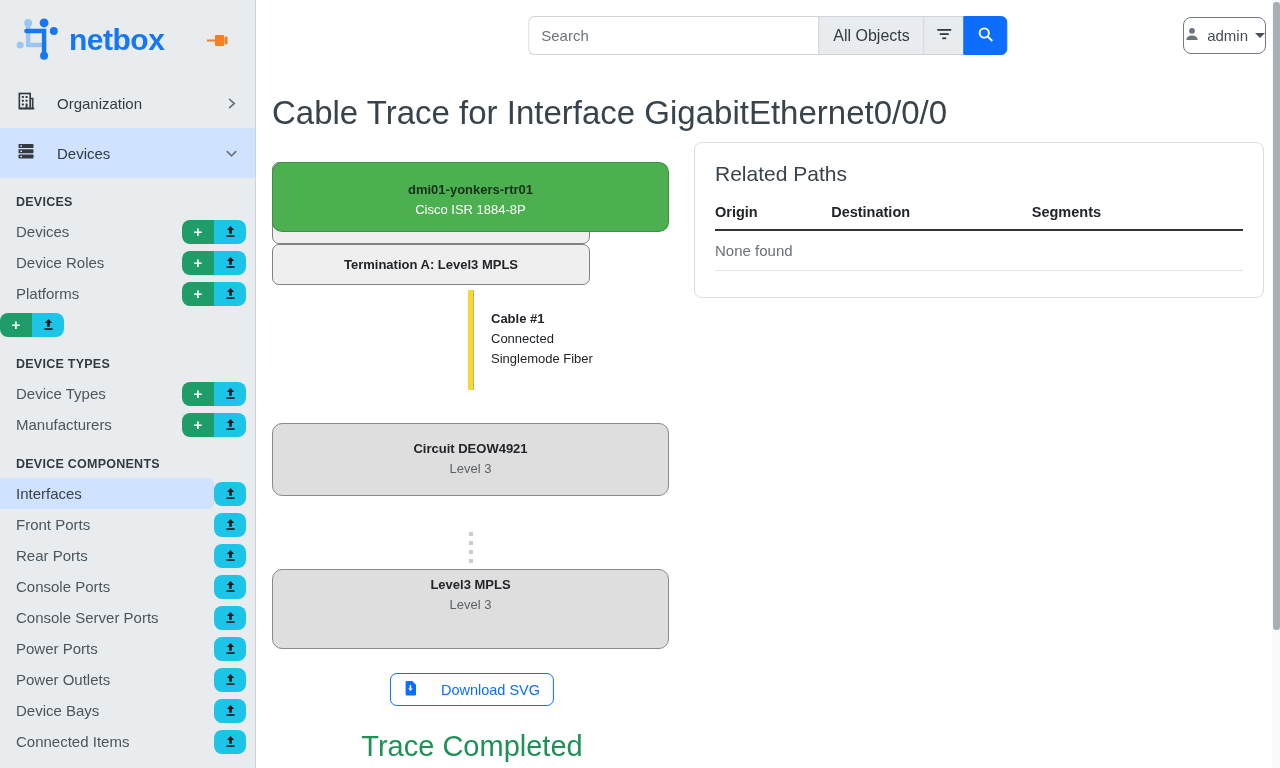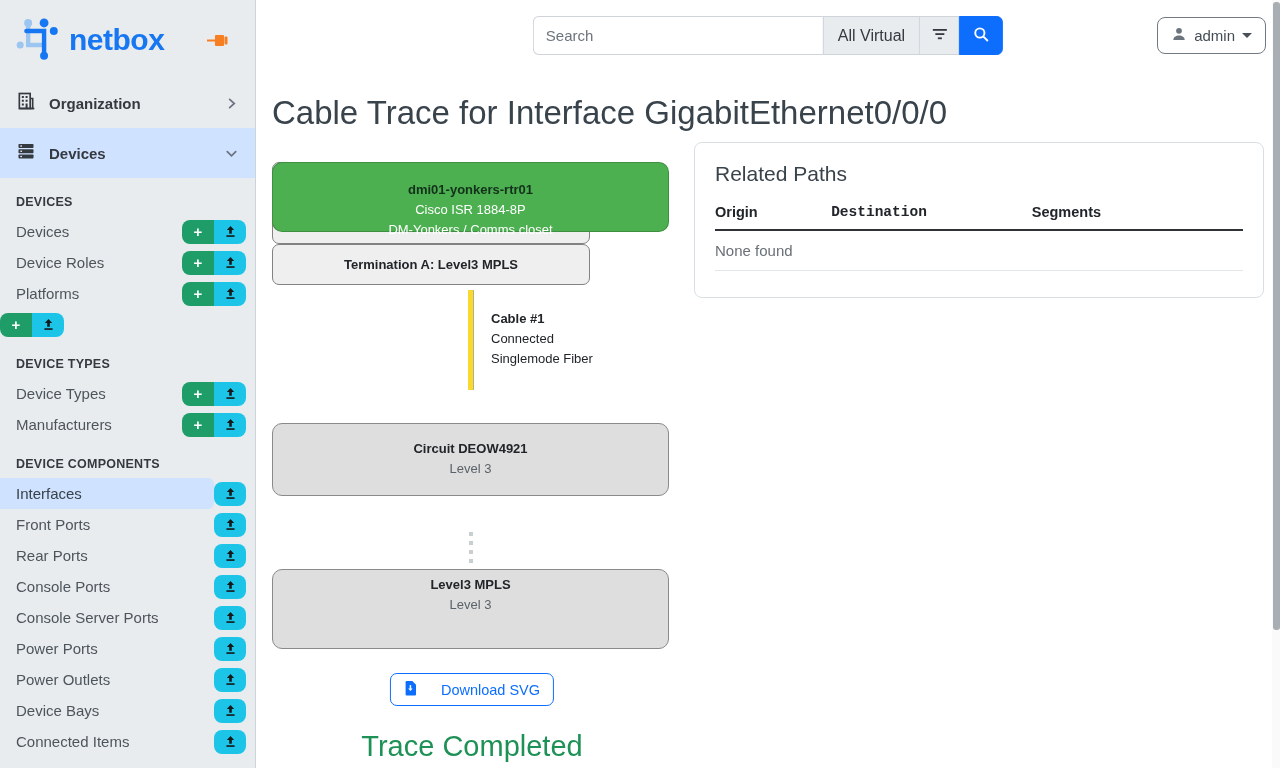--- a/index.html
+++ b/index.html
@@ -6,42 +6,42 @@
   html,body { width:1280px; height:768px; overflow:hidden; }
   body { display:flex; background:#fff; font-family:"Liberation Sans", sans-serif; color:#343a40; }
 
   
   aside { width:256px; flex-shrink:0; background:var(--sidebar-bg,#e9ecef); border-right:1px solid #ccd3d9; overflow:hidden; }
   .logo-row { display:flex; align-items:center; padding:15px 24px 13px 14px; }
   .brand-text { font-size:30px; font-weight:bold; color:var(--brand-blue,#1777f2); margin-left:9px; letter-spacing:-0.5px; }
   .pin { margin-left:auto; display:flex; }
   .menu-row { display:flex; align-items:center; height:50px; padding:0 16px; cursor:pointer; }
   .menu-row.active { background:var(--active-item-bg,#cfe2ff); }
-  .menu-row .mlabel { font-size:15px; font-weight:700; color:#343a40; margin-left:13px; }
+  .menu-row .mlabel { font-size:15px; font-weight:400; color:#343a40; margin-left:21px; }
   .menu-row .chev { margin-left:auto; display:flex; }
   .section-title { font-size:12.5px; font-weight:bold; letter-spacing:.02em; color:#343a40; padding:0 16px; margin-top:17px; margin-bottom:7px; }
   .side-row { display:flex; align-items:center; height:31px; padding-right:9px; }
   .side-link { flex:1; align-self:stretch; display:flex; align-items:center; padding-left:16px; font-size:15px; color:#4d555c; border-radius:0 6px 6px 0; cursor:pointer; }
   .side-row.active .side-link { background:var(--active-item-bg,#cfe2ff); color:#39424a; }
   .btn-pair { display:flex; }
   .btn-add, .btn-import { width:32px; height:24px; border:none; display:flex; align-items:center; justify-content:center; cursor:pointer; }
   .btn-add { background:var(--add-green,#1e9d68); color:#fff; font-size:15px; font-weight:bold; border-radius:8px 0 0 8px; }
   .btn-import { background:var(--import-cyan,#1cc5e8); border-radius:0 8px 8px 0; }
   .btn-import.solo { border-radius:8px; }
 
   
   main { flex:1; position:relative; background:#fff; }
   .topbar { position:relative; height:70px; }
   .search-group { position:absolute; left:50%; transform:translateX(-50%); top:16px; display:flex; height:39px; }
   .search-input { width:290px; border:1px solid #ced4da; border-right:none; border-radius:6px 0 0 6px; padding:0 12px; font-size:15px; color:#343a40; outline:none; font-family:inherit; }
   .search-input::placeholder { color:#6c757d; }
   .scope { display:flex; align-items:center; padding:0 14px; background:#e9ecef; border:1px solid #ced4da; border-right:none; font-size:16px; color:#343a40; cursor:pointer; }
   .filter-btn { width:40px; background:#e9ecef; border:1px solid #ced4da; border-right:none; display:flex; align-items:center; justify-content:center; cursor:pointer; }
   .search-btn { width:44px; background:var(--accent,#0d6efd); border:1px solid var(--accent,#0d6efd); border-radius:0 6px 6px 0; display:flex; align-items:center; justify-content:center; cursor:pointer; }
-  .admin-btn { position:absolute; right:14px; top:17px; height:37px; display:flex; align-items:center; gap:7px; padding:0 13px; background:#fff; border:1px solid #717a82; border-radius:8px; font-size:15px; color:#444d55; cursor:pointer; font-family:inherit; }
+  .admin-btn { position:absolute; right:14px; top:17px; height:37px; display:flex; align-items:center; gap:7px; padding:0 0; background:#fff; border:1px solid #717a82; border-radius:8px; font-size:15px; color:#444d55; cursor:pointer; font-family:inherit; }
   .caret { width:0; height:0; border-left:5px solid transparent; border-right:5px solid transparent; border-top:5px solid #495057; }
 
   .content { padding-left:16px;margin-top:24px; }
   h1 { font-size:33px; font-weight:400; color:#39434b; margin-top:6px; }
   .content-row { display:flex; margin-top:30px; }
 
   
   .trace-wrap { position:relative; width:400px; height:618px; flex-shrink:0; }
   .tbox { position:absolute; text-align:center; border-radius:10px; }
   .device-box { left:0; top:0; width:397px; height:70px; background:var(--device-green,#4caf50); border:1px solid rgba(0,0,0,.18); padding-top:17px; cursor:pointer; }
@@ -63,21 +63,21 @@
     background:repeating-linear-gradient(to bottom,#c9ced3 0 4px,transparent 4px 9px); }
   .dl-btn { position:absolute; top:511px; left:50%; transform:translateX(-50%); display:inline-flex; align-items:center; gap:24px; height:33px; padding:0 13px; background:#fff; border:1px solid var(--accent,#0d6efd); border-radius:7px; color:var(--accent,#0d6efd); font-size:14.5px; cursor:pointer; font-family:inherit; white-space:nowrap; }
   .trace-status { position:absolute; top:568px; width:100%; text-align:center; font-size:29px; color:var(--trace-success,#1e9156); }
 
   
   .paths-card { flex:1; align-self:flex-start; margin-left:22px; margin-right:16px; margin-top:-20px; background:#fff; border:1px solid #d8dfe5; border-radius:8px; padding:19px 20px 26px 20px; }
   .paths-title { font-size:21px; font-weight:400; color:#39434b; margin-bottom:18px; }
   .paths-table { width:100%; border-collapse:collapse; }
   .paths-table th { text-align:left; font-size:14.5px; color:#212529; padding-bottom:9px; border-bottom:2px solid #2f3337; }
   .paths-table td { font-size:15px; color:#697077; padding:11px 0; border-bottom:1px solid #e3e7ea; }
-  .col-origin { width:22%; } .col-dest { width:38%;font-family:Liberation Mono, monospace; } .col-seg { width:40%; }
+  .col-origin { width:22%; } .col-dest { width:38%; } .col-seg { width:40%; }
 
   
   .scrollbar { position:fixed; right:0; top:0; width:8px; height:768px; background:#fafafa; }
   .scrollbar .thumb { width:7px; margin:2px 0 0 1px; height:628px; background:#a9aeb4; border-radius:3px; }
 </style>
 </head>
 <body>
 
 <aside>
   <div class="logo-row">
@@ -314,21 +314,21 @@
           <rect x="3" y="12" width="10" height="2" fill="#16181a"></rect>
         </svg>
       </button>
   </div>
 </aside>
 
 <main>
   <div class="topbar">
     <div class="search-group">
       <input class="search-input" type="text" placeholder="Search" style="">
-      <div class="scope">All Virtual</div>
+      <div class="scope">All Objects</div>
       <button class="filter-btn">
         <span>
           <svg width="16" height="14" viewBox="0 0 16 14">
               <g fill="#343a40">
                 <rect x="1" y="2" width="14" height="1.8"></rect>
                 <rect x="3.5" y="6.2" width="9" height="1.8"></rect>
                 <rect x="6" y="10.4" width="4" height="1.8"></rect>
               </g>
             </svg>
         </span>
@@ -355,21 +355,20 @@
   </div>
 
   <div class="content">
     <h1>Cable Trace for Interface GigabitEthernet0/0/0</h1>
 
     <div class="content-row">
       <div class="trace-wrap">
         <div class="tbox device-box">
           <div class="dname">dmi01-yonkers-rtr01</div>
           <div class="dline">Cisco ISR 1884-8P</div>
-          <div class="dline">DM-Yonkers / Comms closet</div>
         </div>
 
         <div class="cable-line"></div>
         <div class="cable-label">
           <div class="cname">Cable #1</div>
           <div>Connected</div>
           <div>Singlemode Fiber</div>
         </div>
 
         <div class="term-box iface-box">GigabitEthernet0/0/0</div>

